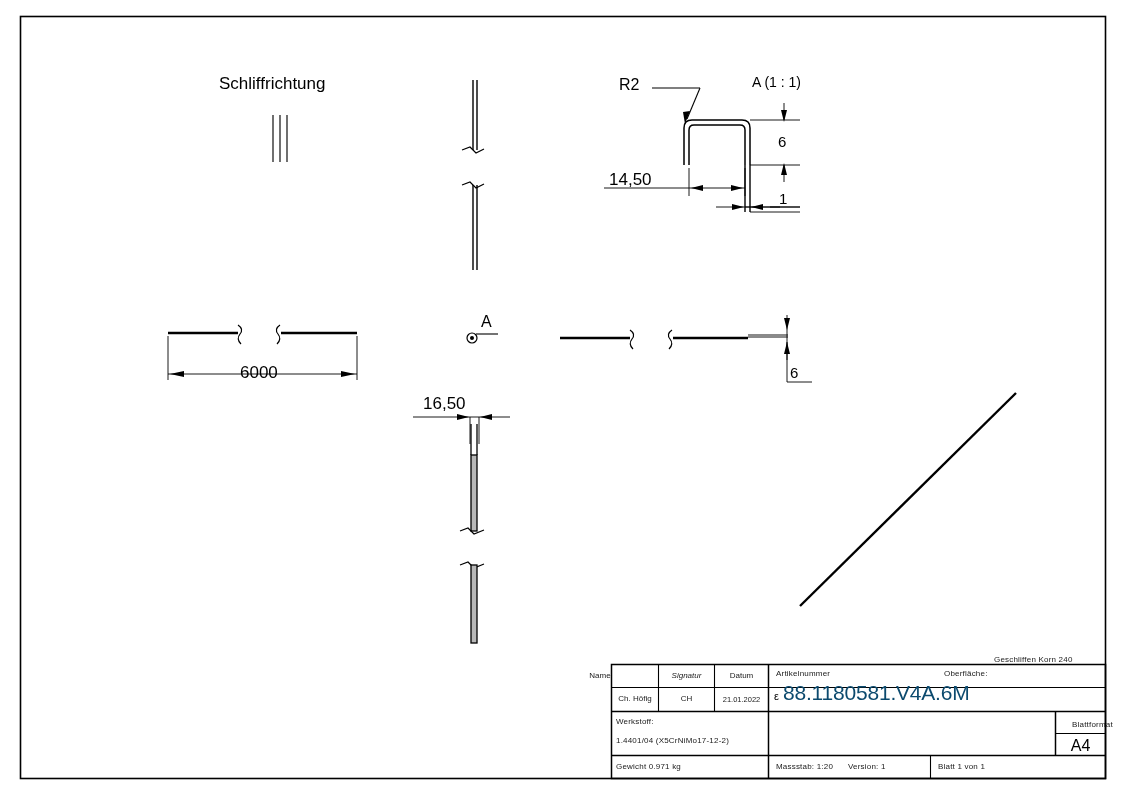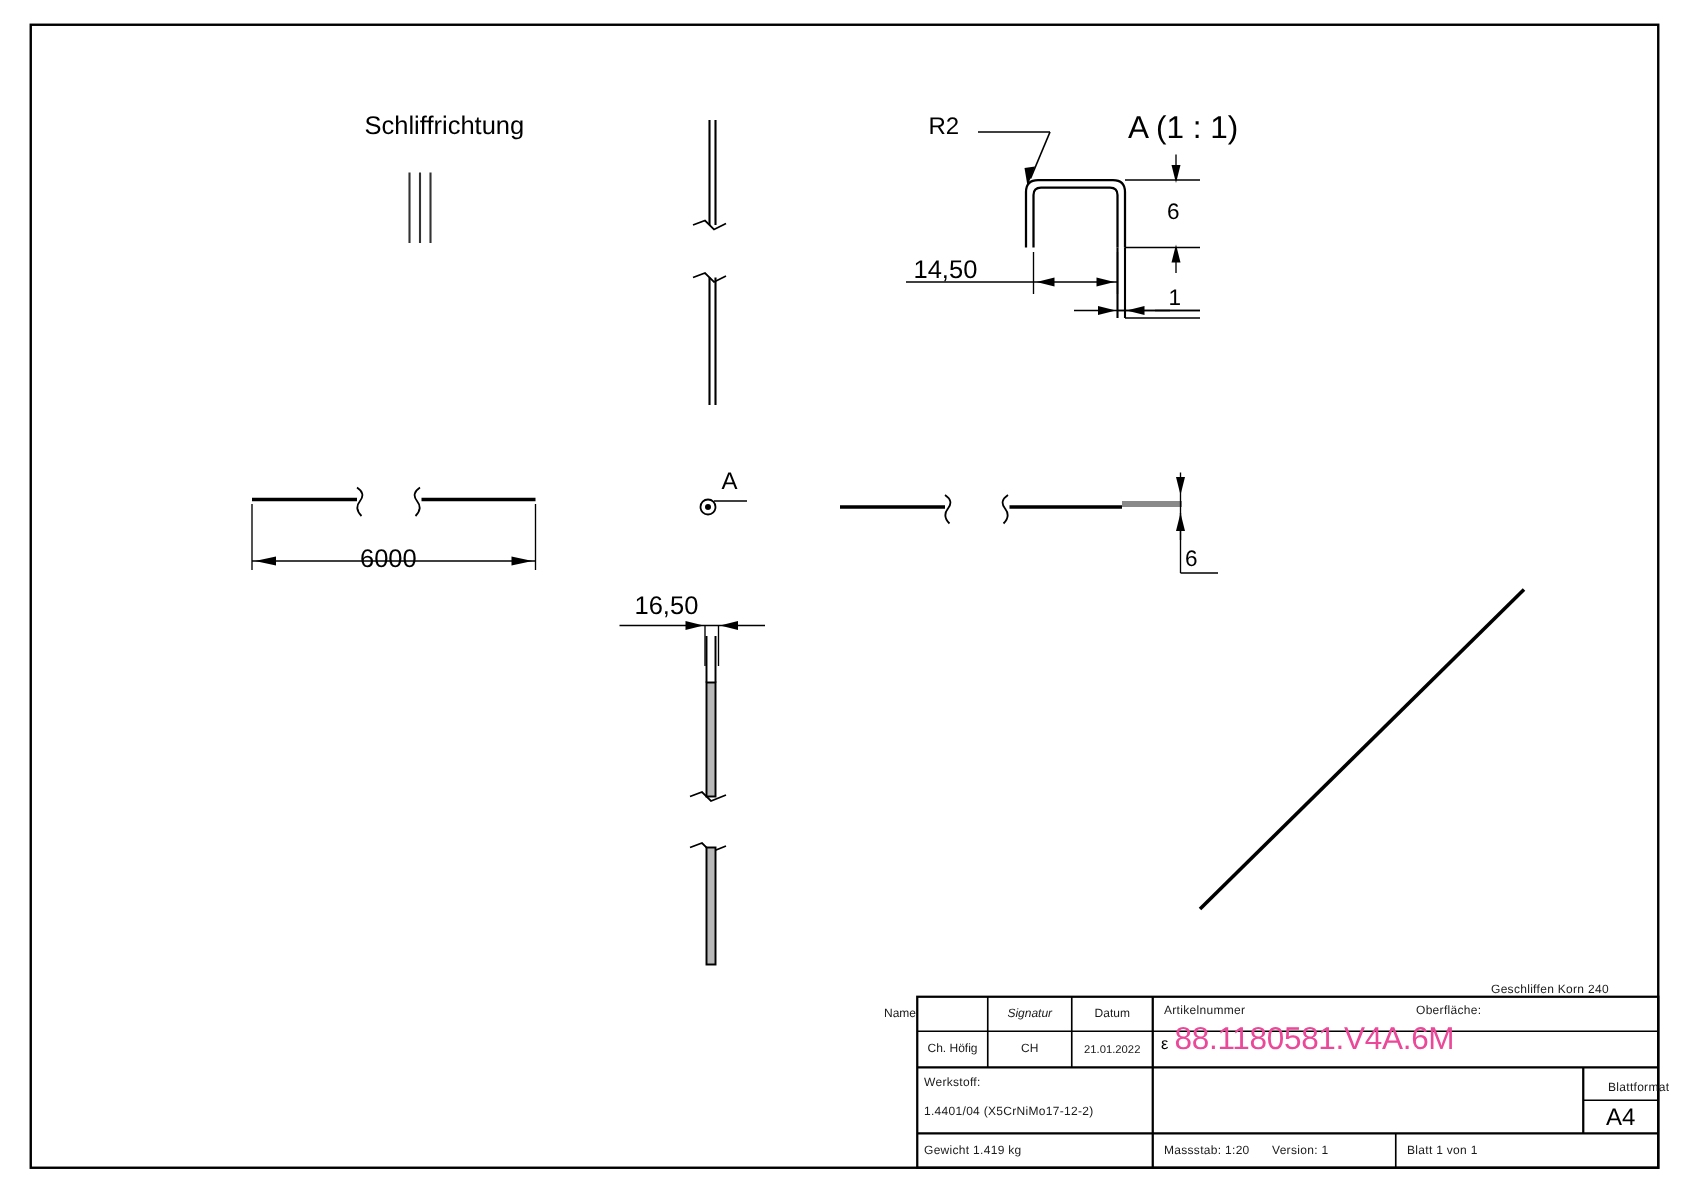--- a/index.html
+++ b/index.html
@@ -40,21 +40,21 @@
     font-family: "Liberation Sans", sans-serif;
     font-size: 8px;
     color: #1a1a1a;
     white-space: nowrap;
     text-align: center;
   }
   .tb-artnr {
     position: absolute;
     font-family: "Liberation Sans", sans-serif;
     font-size: 21px;
-    color: #ec4899;
+    color: #0c4a6e;
     white-space: nowrap;
     letter-spacing: -0.2px;
   }
   .tb-eps {
     position: absolute;
     font-family: "Liberation Sans", sans-serif;
     font-size: 11px;
     color: #000000;
   }
   .tb-a4 {
@@ -219,25 +219,25 @@
       <line x1="768.5" y1="664.5" x2="768.5" y2="711.5" stroke-width="1.5"></line>
 
       <line x1="768.5" y1="711.5" x2="768.5" y2="778.5" stroke-width="1.5"></line>
       <line x1="1055.5" y1="711.5" x2="1055.5" y2="755.5" stroke-width="1.5"></line>
       <line x1="1055.5" y1="733.5" x2="1105.5" y2="733.5" stroke-width="1.1"></line>
 
       <line x1="930.5" y1="755.5" x2="930.5" y2="778.5" stroke-width="1.1"></line>
     </g>
   </svg>
 
-  <div class="lbl" style="left:219px; top:74px; font-size:17px;margin-left:24px;">Schliffrichtung</div>
+  <div class="lbl" style="left:219px; top:74px; font-size:17px;">Schliffrichtung</div>
 
   <div class="lbl" style="left:619px; top:76px; font-size:16px;">R2</div>
 
-  <div class="lbl" style="left:752px; top:74px; font-size:21px;">A (1 : 1)</div>
+  <div class="lbl" style="left:752px; top:74px; font-size:14px;">A (1 : 1)</div>
 
   <div class="lbl" style="left:778px; top:133px; font-size:15px;">6</div>
 
   <div class="lbl" style="left:609px; top:170px; font-size:17px;">14,50</div>
 
   <div class="lbl" style="left:779px; top:190px; font-size:15px;">1</div>
 
   <div class="lbl" style="left:240px; top:363px; font-size:17px;">6000</div>
 
   <div class="lbl" style="left:481px; top:313px; font-size:16px;">A</div>
@@ -261,18 +261,18 @@
 
   <div class="tb-eps" style="left:774px; top:690px;">ε</div>
   <div class="tb-artnr" style="left:783px; top:681px;">88.1180581.V4A.6M</div>
 
   <div class="tb-label" style="left:616px; top:717px;">Werkstoff:</div>
   <div class="tb-label" style="left:616px; top:736px;">1.4401/04 (X5CrNiMo17-12-2)</div>
 
   <div class="tb-label" style="left:1060px; top:720px;padding-left:12px;">Blattformat</div>
   <div class="tb-a4" style="left:1056px; top:737px; width:49px;">A4</div>
 
-  <div class="tb-label" style="left:616px; top:762px;">Gewicht 1.419 kg</div>
+  <div class="tb-label" style="left:616px; top:762px;">Gewicht 0.971 kg</div>
   <div class="tb-label" style="left:776px; top:762px;">Massstab: 1:20</div>
   <div class="tb-label" style="left:848px; top:762px;">Version: 1</div>
   <div class="tb-label" style="left:938px; top:762px;">Blatt 1 von 1</div>
 
 </div>
 
 </body></html>

